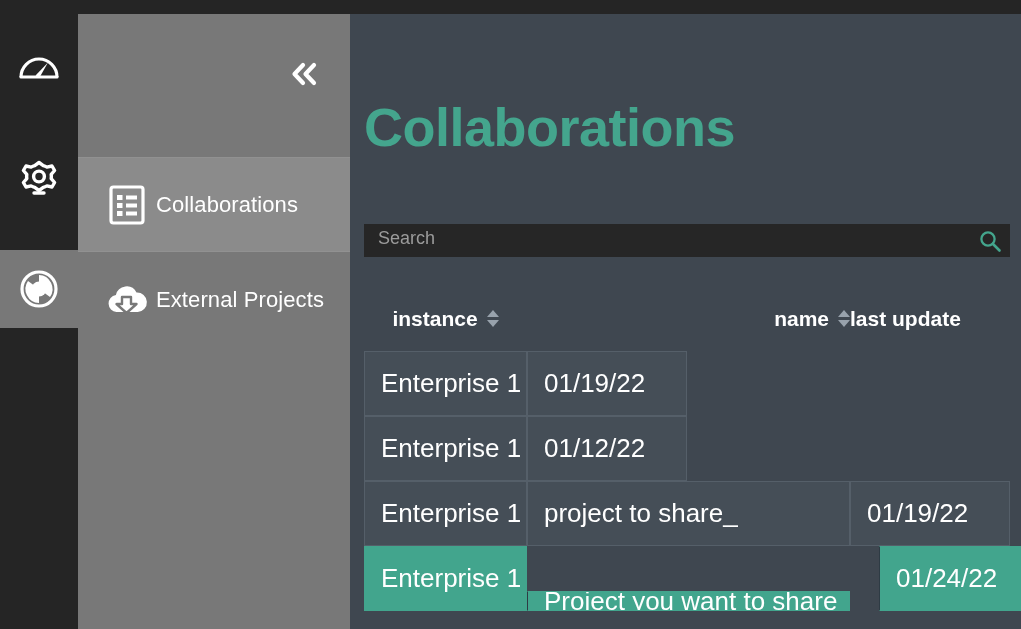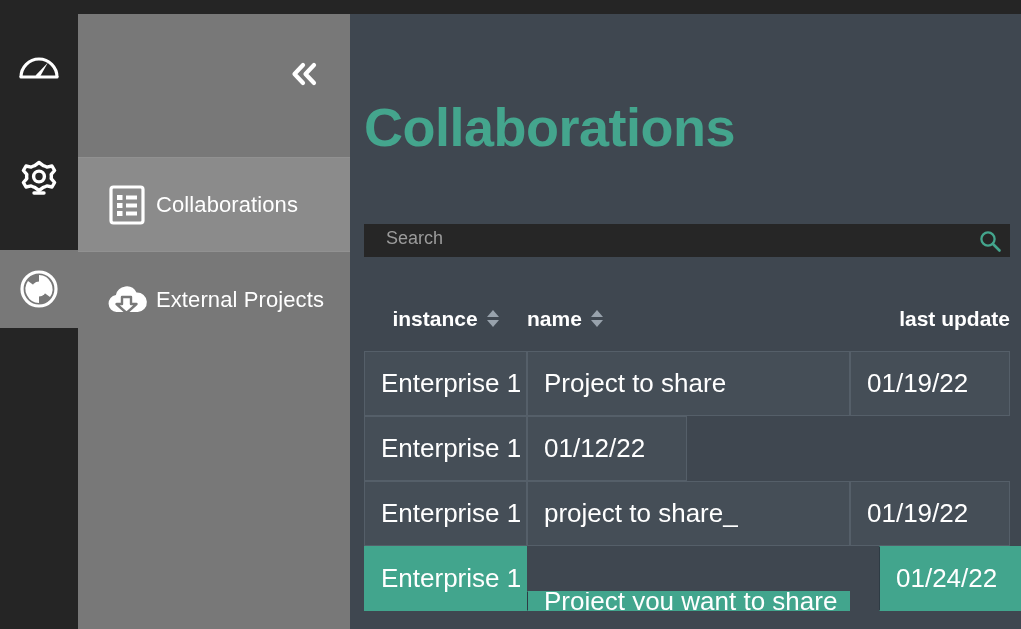--- a/index.html
+++ b/index.html
@@ -125,21 +125,21 @@
   .search-input {
     position: absolute;
     left: 0; top: 0;
     width: 610px; height: 28px;
     background: transparent;
     border: none;
     outline: none;
     color: #ffffff;
     font-family: "Liberation Sans", sans-serif;
     font-size: 18px;
-    padding: 0 0 0 22px;
+    padding: 0 0 0 14px;
     box-sizing: border-box;
   }
   .search-input::placeholder { color: #9b9b9b; opacity: 1; }
   .search-icon {
     position: absolute;
     right: 8px; top: 5px;
     width: 24px; height: 24px;
     cursor: pointer;
   }
 
@@ -172,22 +172,22 @@
     background: #454e57;
     padding: 0 0 0 16px;
     overflow: hidden;
     white-space: nowrap;
   }
   .c-instance { width: 163px; flex: 0 0 163px; }
   .c-name     { width: 323px; flex: 0 0 323px; }
   .c-update   { width: 160px; flex: 0 0 160px; }
 
   .thead .c-instance { justify-content: center; padding-left: 0; }
-  .thead .c-name     { justify-content: flex-start; padding-left: 0; }
-  .thead .c-update   { justify-content: flex-end; padding-left: 0; }
+  .thead .c-name     { justify-content: flex-end; padding-left: 0; }
+  .thead .c-update   { justify-content: flex-start; padding-left: 0; }
 
   .trow.selected .cell {
     background: #42a58d;
     border-color: #42a58d;
   }
   .trow.selected .cell.c-name { border-left-color: #2e3b44; margin-top: 45px; }
   .trow.selected .cell.c-update { border-left-color: #2e3b44; margin-left: 29px; }
 
   .sort-arrows {
     display: inline-flex;
@@ -336,21 +336,20 @@
         </div>
         <div class="cell c-update">
           <span class="hdr-text">
             <span>last update</span>
           </span>
         </div>
       </div>
 
       <div class="trow">
         <div class="cell c-instance">Enterprise 1</div>
-        <div class="cell c-name">Project to share</div>
         <div class="cell c-update">01/19/22</div>
       </div>
 
       <div class="trow">
         <div class="cell c-instance">Enterprise 1</div>
         <div class="cell c-update">01/12/22</div>
       </div>
 
       <div class="trow">
         <div class="cell c-instance">Enterprise 1</div>

